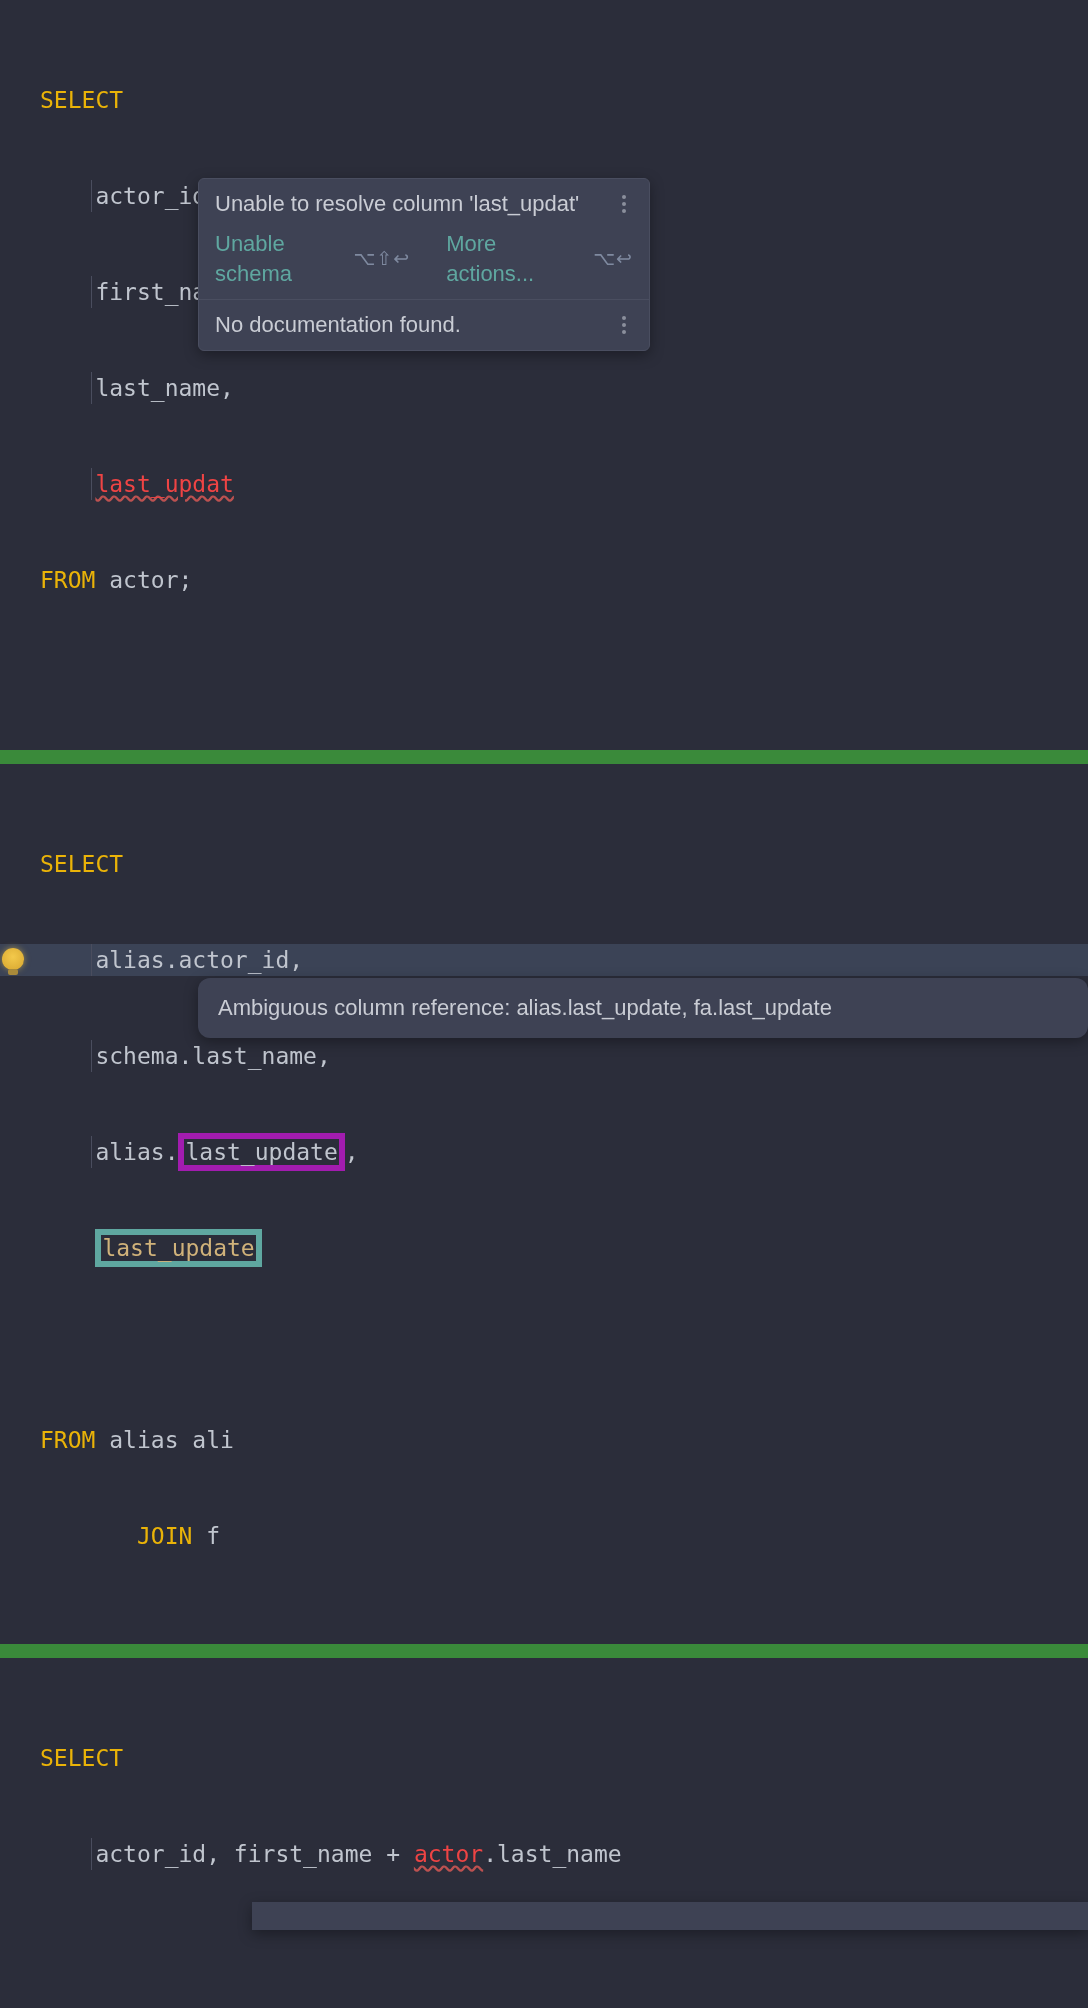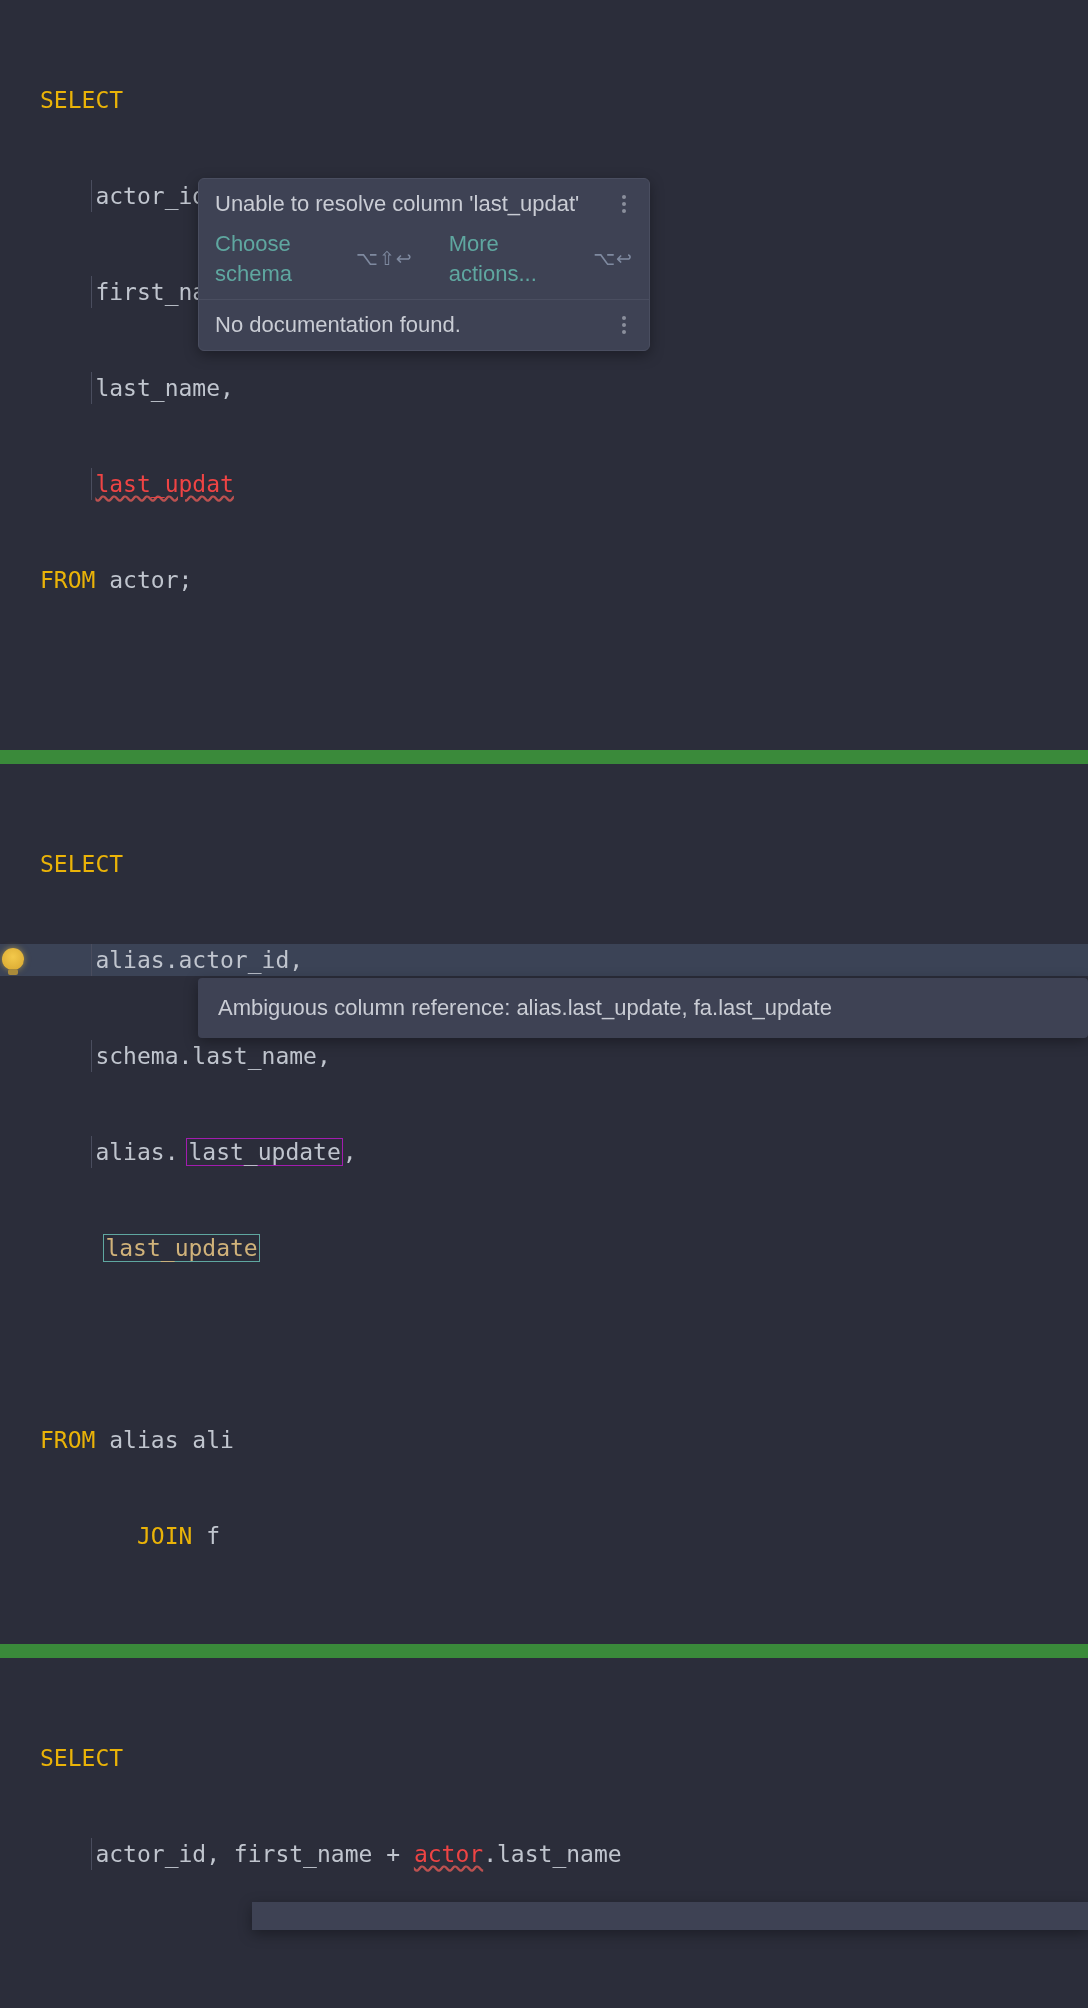--- a/index.html
+++ b/index.html
@@ -40,23 +40,22 @@
   .squiggle-red {
     text-decoration: underline wavy #bc5150;
     text-underline-offset: 3px;
     color: #ef4444;
   }
   .underline-warn-solid {
     border-bottom: 2px solid #b0936b;
     color: #d0b27a;
   }
   .box-cursor {
-    border: 1px solid #a21caf;
+    border: 6px solid #a21caf;
     padding: 0 1px;
-    margin-left: 8px;
   }
   .highlight-row {
     position: absolute;
     left: 0; right: 0;
     height: 32px;
     background: #3b4356;
   }
 
   
   .popup {
@@ -145,21 +144,21 @@
     <div class="popup-row">
       <span>Unable to resolve column 'last_updat'</span>
       <span class="more-dots">
           <span></span>
           <span></span>
           <span></span>
         </span>
     </div>
     <div class="popup-row popup-actions" style="padding-top:0;">
       <span style="display:flex;gap:14px;align-items:center;">
-        <span>Choose schema</span>
+        <span>Unable schema</span>
         <span class="kbd">⌥⇧↩</span>
       </span>
       <span style="display:flex;gap:30px;align-items:center;">
         <span>More actions...</span>
         <span class="kbd">⌥↩</span>
       </span>
     </div>
     <div class="popup-row popup-sep">
       <span>No documentation found.</span>
       <span class="more-dots">
@@ -181,21 +180,21 @@
     <div class="line"><span class="kw">SELECT</span></div>
     <div class="line"><span class="indent-guide"></span>    <span class="id">alias.actor_id,</span></div>
     <div class="line"><span class="indent-guide"></span>    <span class="id">schema.last_name,</span></div>
     <div class="line"><span class="indent-guide"></span>    <span class="id">alias.</span><span class="box-cursor">last_update</span><span class="punc">,</span></div>
     <div class="line" style="position:relative;">    <span class="underline-warn-solid box-cursor" style="border-color:#5fa7a0;">last_update</span></div>
     <div class="line" style="height:32px;"></div>
     <div class="line"><span class="kw">FROM</span> <span class="id">alias ali</span></div>
     <div class="line">       <span class="kw">JOIN</span> <span class="id">f</span></div>
   </div>
 
-  <div class="tooltip-simple" style="position:absolute; left:198px; top:214px; right:0; border-radius:4px;">
+  <div class="tooltip-simple" style="position:absolute; left:198px; top:214px; right:0; border-radius:12px;">
     <span>Ambiguous column reference: alias.last_update, fa.last_update</span>
   </div>
 </div>
 
 <div class="divider"></div>
 
 <div class="panel" style="padding-bottom:42px;">
   <div class="code">
     <div class="line"><span class="kw">SELECT</span></div>
     <div class="line"><span class="indent-guide"></span>    <span class="id">actor_id, first_name + </span><span class="squiggle-red">actor</span><span class="id">.last_name</span></div>

